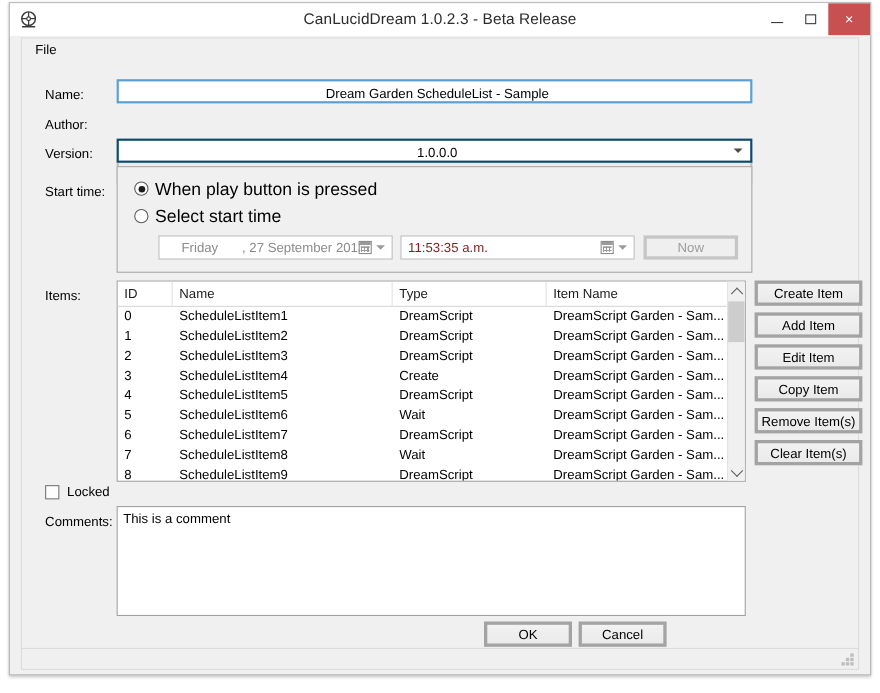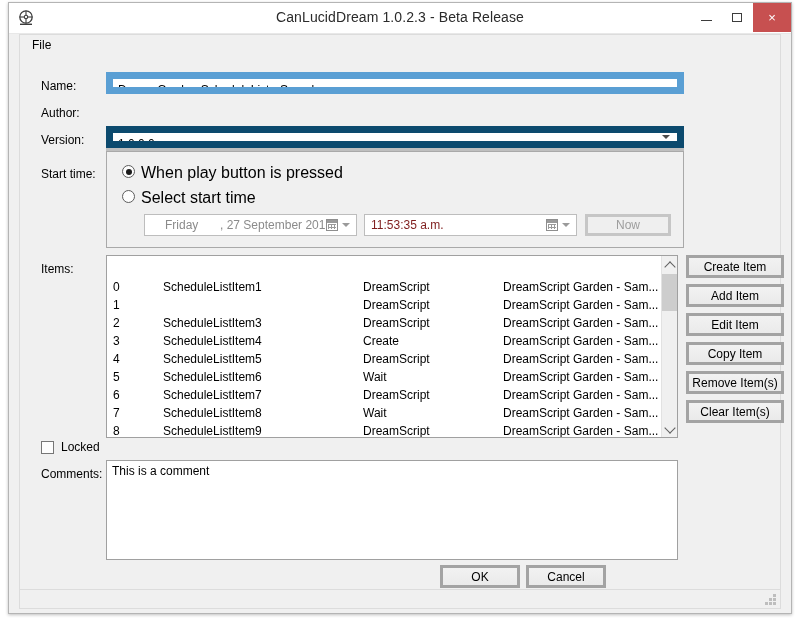--- a/index.html
+++ b/index.html
@@ -138,24 +138,25 @@
 
   
   .field {
     position: absolute;
     box-sizing: border-box;
     font-family: "Liberation Sans", sans-serif;
     font-size: 12px;
     line-height: 18px;
     padding: 2px 0 0 5px;
     background: #ffffff;
-    border: 7px solid #0c4a6e;
+    border: 2px solid #0c4a6e;
     color: #000;
     overflow: hidden;
     white-space: nowrap;
+    text-align: center;
   }
   .field.focused { border-color: #5a9fd4; }
   .field.disabled {
     background: #ececec;
     border-color: #bfbfbf;
     color: #4a4a4a;
     margin-top: 46px;
   }
   .combo-arrow {
     position: absolute;
@@ -478,29 +479,36 @@
         <span class="dtxt" style="left:6px;">11:53:35 a.m.</span>
         <span class="cal-icon"></span>
         <span class="dtp-arrow"></span>
       </div>
 
       <button class="btn disabled" style="left:478px; top:62px; width:86px; height:22px;">Now</button>
     </div>
 
     <div class="lbl" style="left:21px; top:207px;">Items:</div>
     <div id="listview" style="left:86px; top:200px; width:572px; height:183px;">
+      <div id="lv-header">
+        <div class="lv-col" style="left:0; width:50px;">ID</div>
+        <div class="lv-col" style="left:50px; width:200px;">Name</div>
+        <div class="lv-col" style="left:250px; width:140px;">Type</div>
+        <div class="lv-col" style="left:390px; width:166px; border-right:none;">Item Name</div>
+      </div>
       <div id="lv-body">
           <div class="lv-row">
             <div class="lv-cell" style="left: 6px; width: 46px;">0</div>
             <div class="lv-cell" style="left: 56px; width: 196px;">ScheduleListItem1</div>
             <div class="lv-cell" style="left: 256px; width: 136px;">DreamScript</div>
             <div class="lv-cell" style="left: 396px; width: 160px;">DreamScript Garden - Sam...</div>
           </div>
           <div class="lv-row">
             <div class="lv-cell" style="left: 6px; width: 46px;">1</div>
+            <div class="lv-cell" style="left: 56px; width: 196px;">ScheduleListItem2</div>
             <div class="lv-cell" style="left: 256px; width: 136px;">DreamScript</div>
             <div class="lv-cell" style="left: 396px; width: 160px;">DreamScript Garden - Sam...</div>
           </div>
           <div class="lv-row">
             <div class="lv-cell" style="left: 6px; width: 46px;">2</div>
             <div class="lv-cell" style="left: 56px; width: 196px;">ScheduleListItem3</div>
             <div class="lv-cell" style="left: 256px; width: 136px;">DreamScript</div>
             <div class="lv-cell" style="left: 396px; width: 160px;">DreamScript Garden - Sam...</div>
           </div>
           <div class="lv-row">

